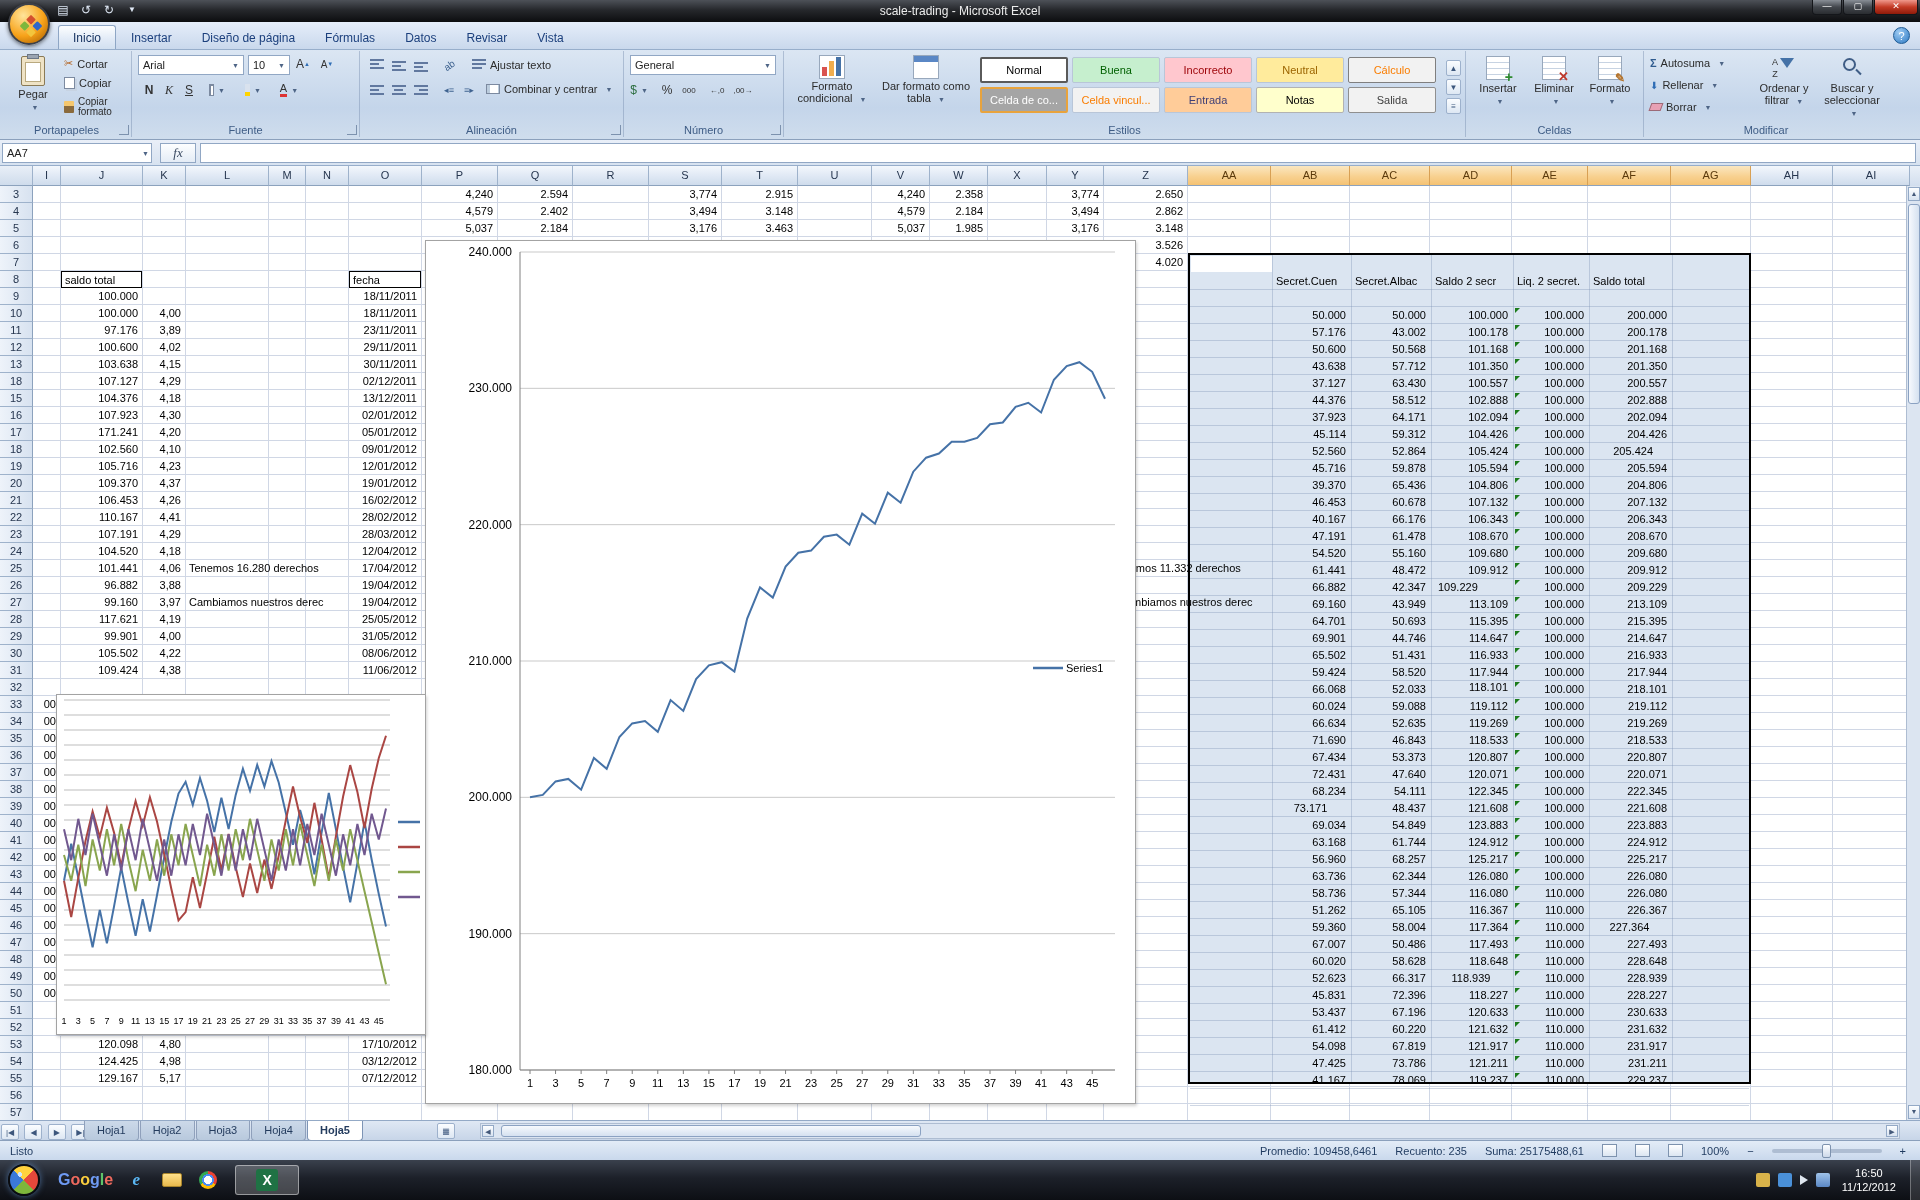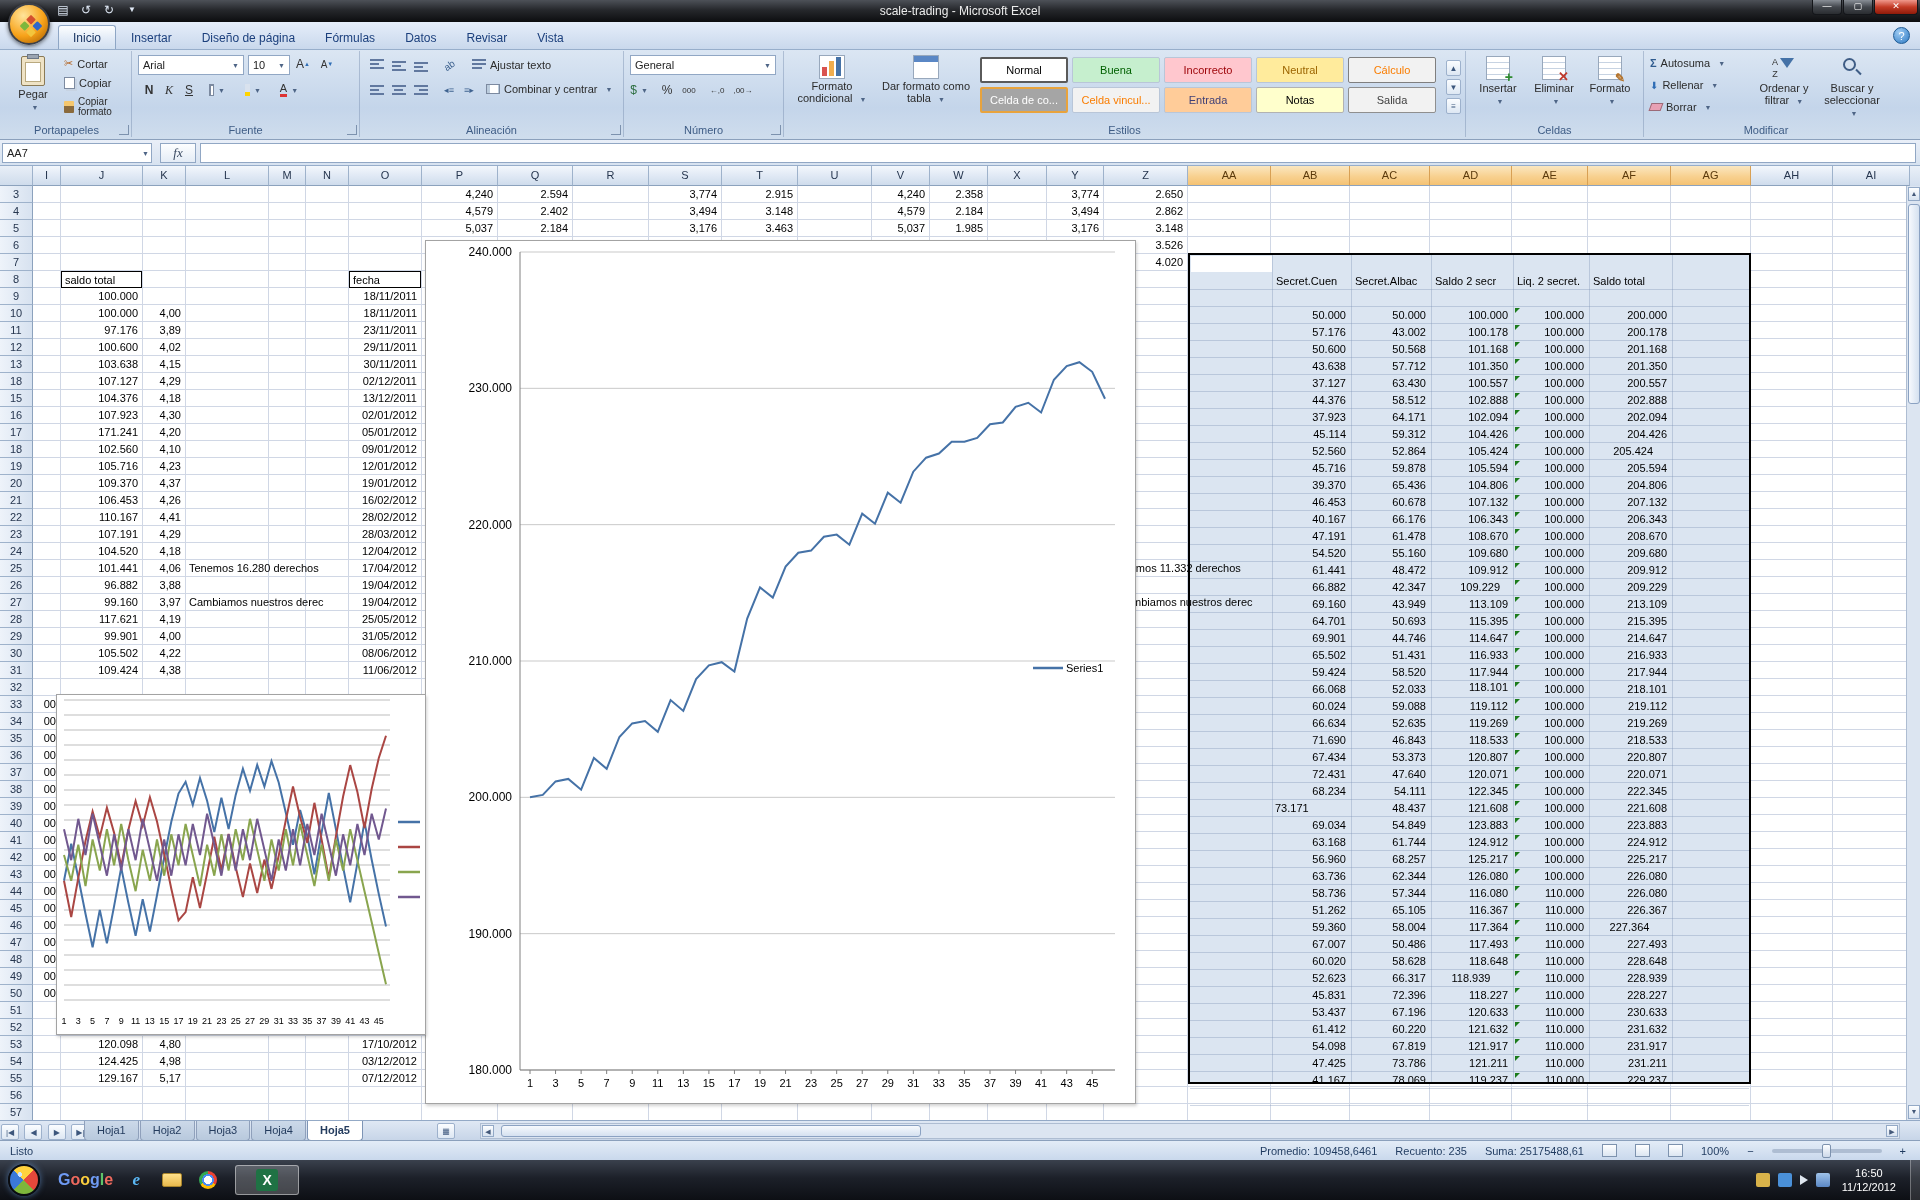--- a/index.html
+++ b/index.html
@@ -685,21 +685,21 @@
         <div class="ptxt" style="left:402px;top:290px;width:75px;text-align:right">209.680</div>
         <div class="gtri" style="left:325px;top:291px"></div>
         <div class="ptxt" style="left:85px;top:307px;width:71px;text-align:right">61.441</div>
         <div class="ptxt" style="left:164px;top:307px;width:72px;text-align:right">48.472</div>
         <div class="ptxt" style="left:244px;top:307px;width:74px;text-align:right">109.912</div>
         <div class="ptxt" style="left:326px;top:307px;width:68px;text-align:right">100.000</div>
         <div class="ptxt" style="left:402px;top:307px;width:75px;text-align:right">209.912</div>
         <div class="gtri" style="left:325px;top:308px"></div>
         <div class="ptxt" style="left:85px;top:324px;width:71px;text-align:right">66.882</div>
         <div class="ptxt" style="left:164px;top:324px;width:72px;text-align:right">42.347</div>
-        <div class="ptxt" style="left:236px;top:324px;width:74px;text-align:right">109.229</div>
+        <div class="ptxt" style="left:248px;top:324px;width:74px;">109.229</div>
         <div class="ptxt" style="left:326px;top:324px;width:68px;text-align:right">100.000</div>
         <div class="ptxt" style="left:402px;top:324px;width:75px;text-align:right">209.229</div>
         <div class="gtri" style="left:325px;top:325px"></div>
         <div class="ptxt" style="left:85px;top:341px;width:71px;text-align:right">69.160</div>
         <div class="ptxt" style="left:164px;top:341px;width:72px;text-align:right">43.949</div>
         <div class="ptxt" style="left:244px;top:341px;width:74px;text-align:right">113.109</div>
         <div class="ptxt" style="left:326px;top:341px;width:68px;text-align:right">100.000</div>
         <div class="ptxt" style="left:402px;top:341px;width:75px;text-align:right">213.109</div>
         <div class="gtri" style="left:325px;top:342px"></div>
         <div class="ptxt" style="left:85px;top:358px;width:71px;text-align:right">64.701</div>
@@ -761,21 +761,21 @@
         <div class="ptxt" style="left:244px;top:511px;width:74px;text-align:right">120.071</div>
         <div class="ptxt" style="left:326px;top:511px;width:68px;text-align:right">100.000</div>
         <div class="ptxt" style="left:402px;top:511px;width:75px;text-align:right">220.071</div>
         <div class="gtri" style="left:325px;top:512px"></div>
         <div class="ptxt" style="left:85px;top:528px;width:71px;text-align:right">68.234</div>
         <div class="ptxt" style="left:164px;top:528px;width:72px;text-align:right">54.111</div>
         <div class="ptxt" style="left:244px;top:528px;width:74px;text-align:right">122.345</div>
         <div class="ptxt" style="left:326px;top:528px;width:68px;text-align:right">100.000</div>
         <div class="ptxt" style="left:402px;top:528px;width:75px;text-align:right">222.345</div>
         <div class="gtri" style="left:325px;top:529px"></div>
-        <div class="ptxt" style="left:85px;top:545px;width:71px;text-align:left">73.171</div>
+        <div class="ptxt" style="left:85px;top:545px;width:71px;text-align:center">73.171</div>
         <div class="ptxt" style="left:164px;top:545px;width:72px;text-align:right">48.437</div>
         <div class="ptxt" style="left:244px;top:545px;width:74px;text-align:right">121.608</div>
         <div class="ptxt" style="left:326px;top:545px;width:68px;text-align:right">100.000</div>
         <div class="ptxt" style="left:402px;top:545px;width:75px;text-align:right">221.608</div>
         <div class="gtri" style="left:325px;top:546px"></div>
         <div class="ptxt" style="left:85px;top:562px;width:71px;text-align:right">69.034</div>
         <div class="ptxt" style="left:164px;top:562px;width:72px;text-align:right">54.849</div>
         <div class="ptxt" style="left:244px;top:562px;width:74px;text-align:right">123.883</div>
         <div class="ptxt" style="left:326px;top:562px;width:68px;text-align:right">100.000</div>
         <div class="ptxt" style="left:402px;top:562px;width:75px;text-align:right">223.883</div>

